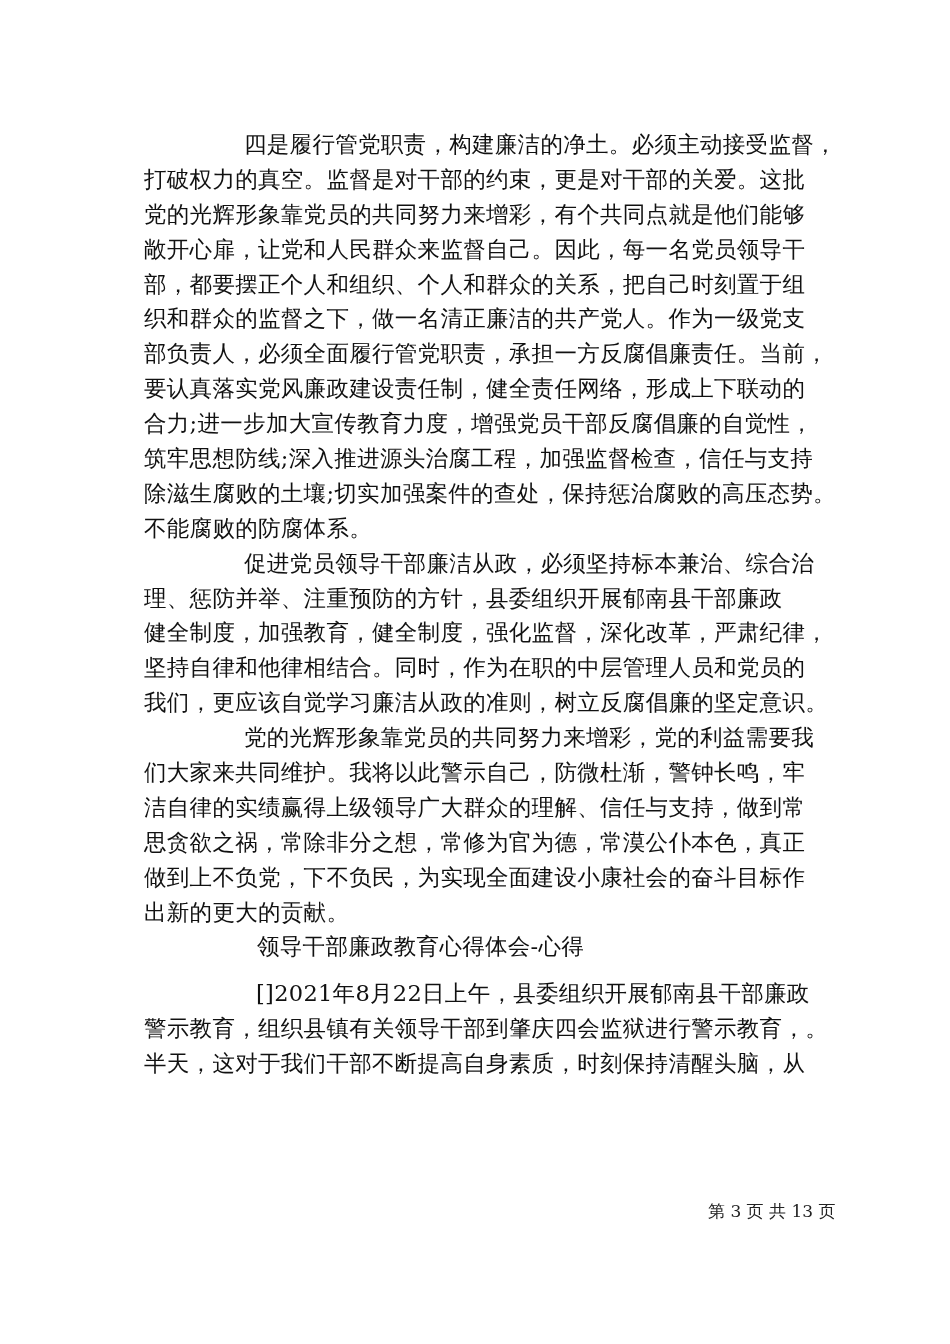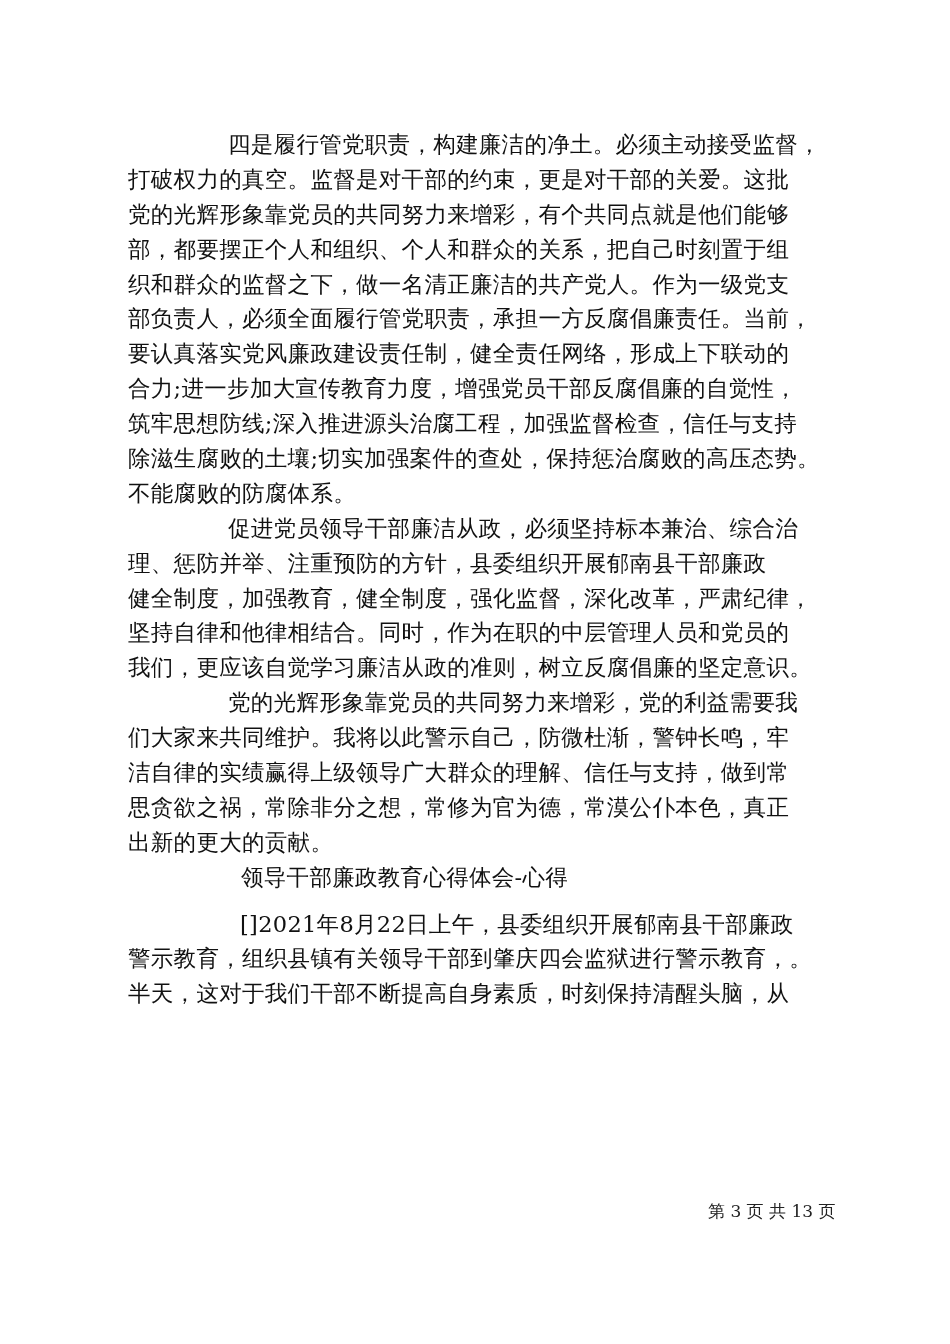--- a/index.html
+++ b/index.html
@@ -1,21 +1,21 @@
 <!DOCTYPE html>
 <html><head>
 <meta charset="utf-8">
 <style>
   html, body { margin: 0; padding: 0; background: #ffffff; }
   body { width: 950px; height: 1344px; position: relative; overflow: hidden; }
   .page {
     position: absolute; left: 0; top: 0; width: 950px; height: 1344px; background: #fff;
   }
   .body-text {
-    position: absolute; left: 128px; top: 127px; width: 680px;
+    position: absolute; left: 144px; top: 127px; width: 680px;
     font-family: "DejaVu Serif", "Liberation Serif", serif;
     font-size: 22.5px; color: #111;
     line-height: 34.9px;
   }
   .line { white-space: nowrap; height: 34.9px; letter-spacing: 0.3px; }
   .line.indent { padding-left: 100px; }
   .line.title { padding-left: 113px; }
   .line.indent2 { padding-left: 112px; margin-top: 12px; }
   .footer {
     position: absolute; left: 708px; top: 1200px;
@@ -26,20 +26,21 @@
 </head>
 <body>
 
 <div class="page">
   <div class="body-text">
 
     <div>
       <div class="line indent">四是履行管党职责，构建廉洁的净土。必须主动接受监督，</div>
       <div class="line">打破权力的真空。监督是对干部的约束，更是对干部的关爱。这批</div>
       <div class="line">党的光辉形象靠党员的共同努力来增彩，有个共同点就是他们能够</div>
+      <div class="line">敞开心扉，让党和人民群众来监督自己。因此，每一名党员领导干</div>
       <div class="line">部，都要摆正个人和组织、个人和群众的关系，把自己时刻置于组</div>
       <div class="line">织和群众的监督之下，做一名清正廉洁的共产党人。作为一级党支</div>
       <div class="line">部负责人，必须全面履行管党职责，承担一方反腐倡廉责任。当前，</div>
       <div class="line">要认真落实党风廉政建设责任制，健全责任网络，形成上下联动的</div>
       <div class="line">合力;进一步加大宣传教育力度，增强党员干部反腐倡廉的自觉性，</div>
       <div class="line">筑牢思想防线;深入推进源头治腐工程，加强监督检查，信任与支持</div>
       <div class="line">除滋生腐败的土壤;切实加强案件的查处，保持惩治腐败的高压态势。</div>
       <div class="line">不能腐败的防腐体系。</div>
     </div>
 
@@ -49,20 +50,21 @@
       <div class="line">健全制度，加强教育，健全制度，强化监督，深化改革，严肃纪律，</div>
       <div class="line">坚持自律和他律相结合。同时，作为在职的中层管理人员和党员的</div>
       <div class="line">我们，更应该自觉学习廉洁从政的准则，树立反腐倡廉的坚定意识。</div>
     </div>
 
     <div>
       <div class="line indent">党的光辉形象靠党员的共同努力来增彩，党的利益需要我</div>
       <div class="line">们大家来共同维护。我将以此警示自己，防微杜渐，警钟长鸣，牢</div>
       <div class="line">洁自律的实绩赢得上级领导广大群众的理解、信任与支持，做到常</div>
       <div class="line">思贪欲之祸，常除非分之想，常修为官为德，常漠公仆本色，真正</div>
+      <div class="line">做到上不负党，下不负民，为实现全面建设小康社会的奋斗目标作</div>
       <div class="line">出新的更大的贡献。</div>
     </div>
 
     <div class="line title">领导干部廉政教育心得体会-心得</div>
 
     <div>
       <div class="line indent2">[]2021年8月22日上午，县委组织开展郁南县干部廉政</div>
       <div class="line">警示教育，组织县镇有关领导干部到肇庆四会监狱进行警示教育，。</div>
       <div class="line">半天，这对于我们干部不断提高自身素质，时刻保持清醒头脑，从</div>
     </div>

